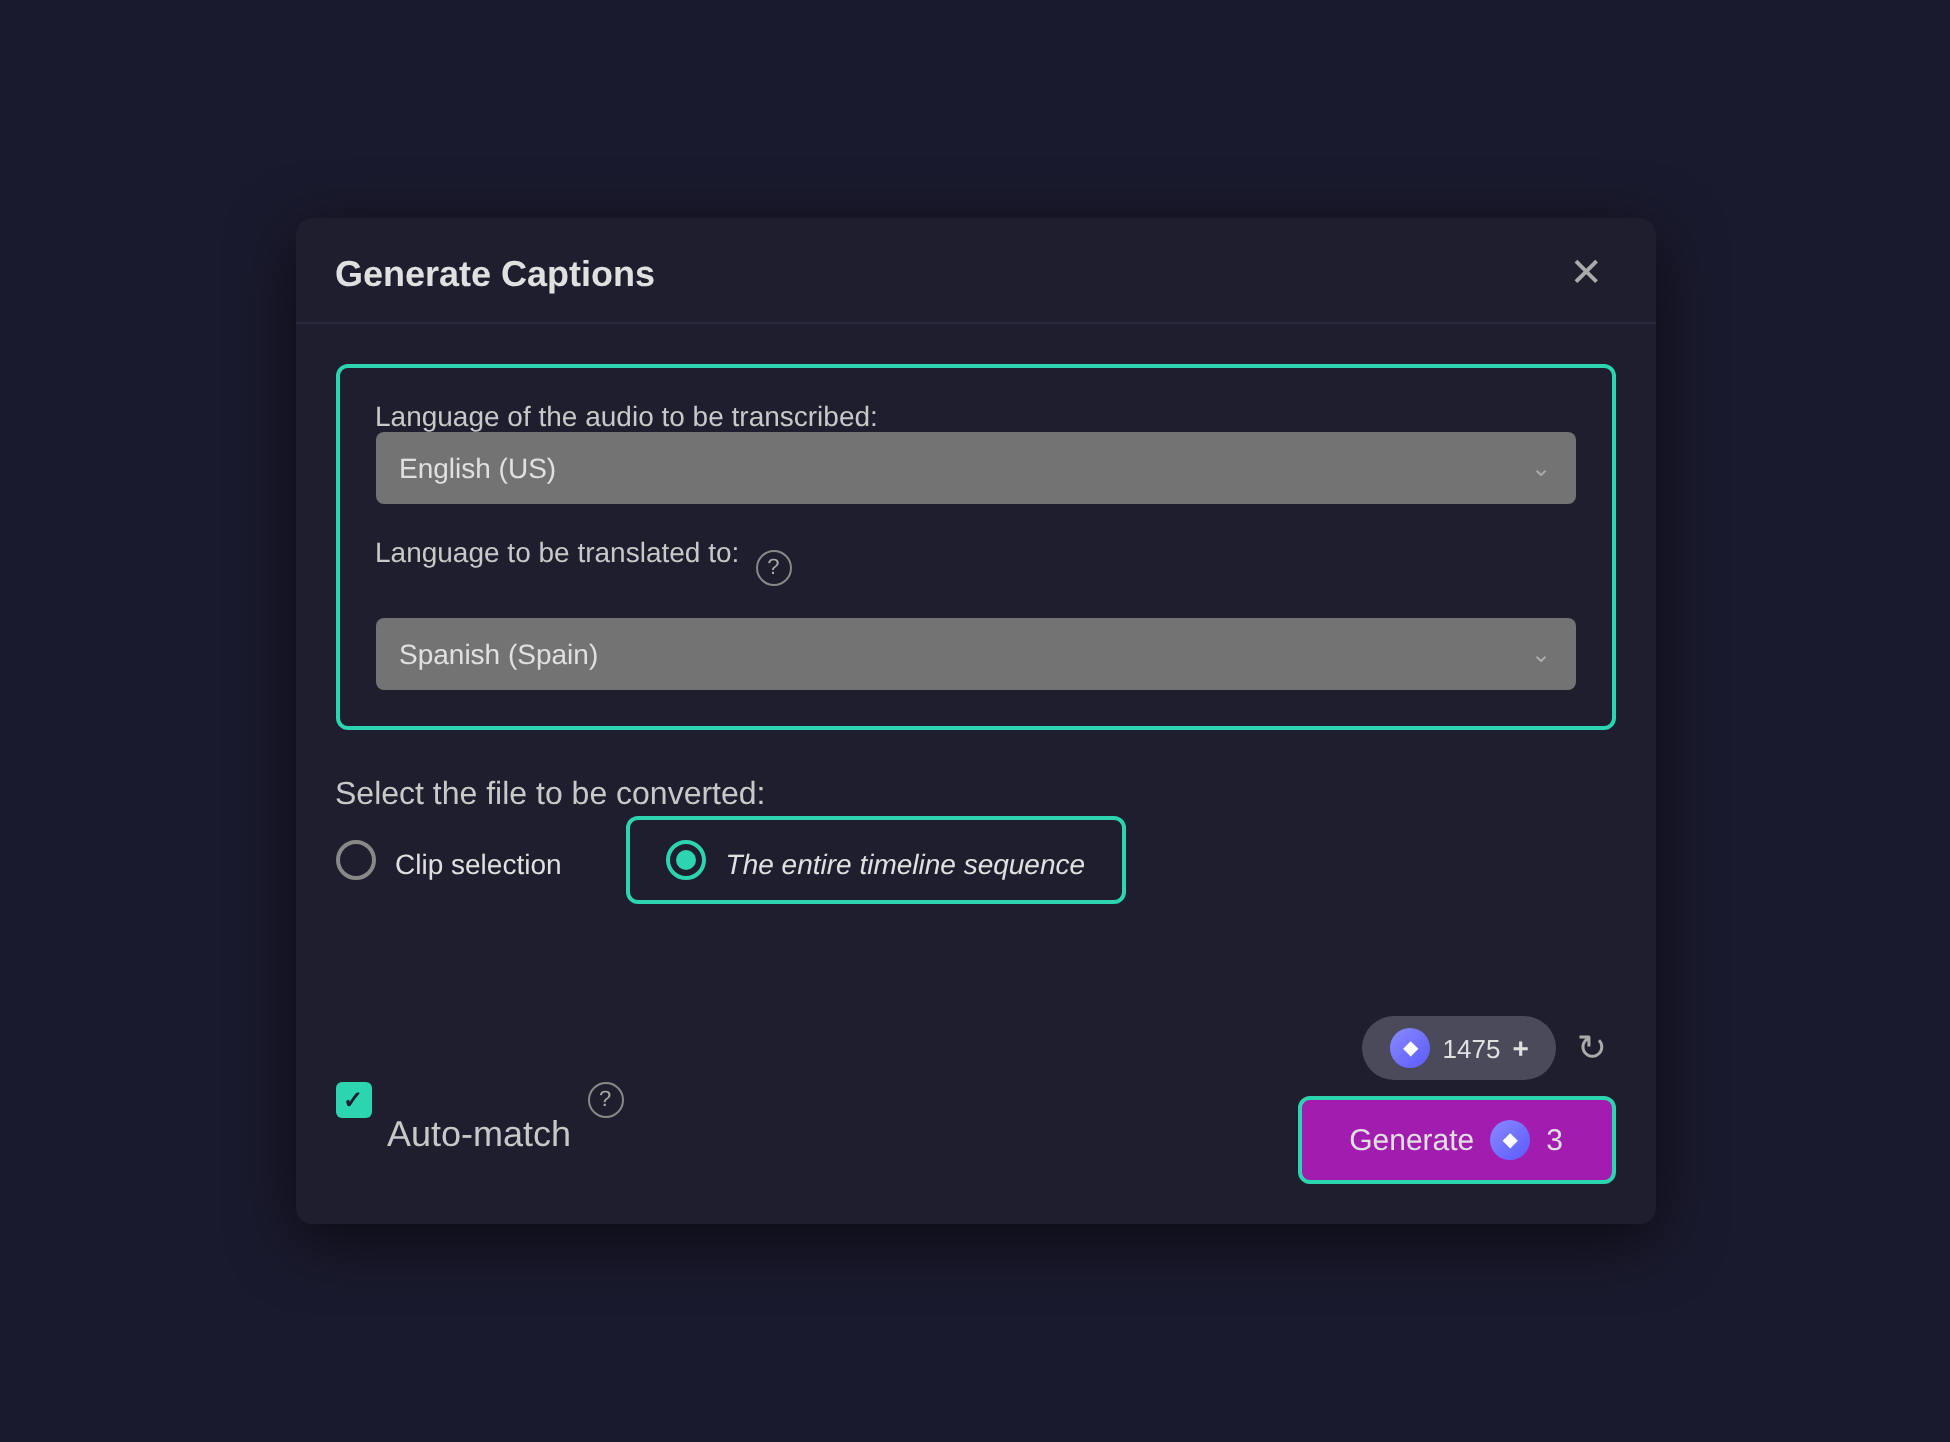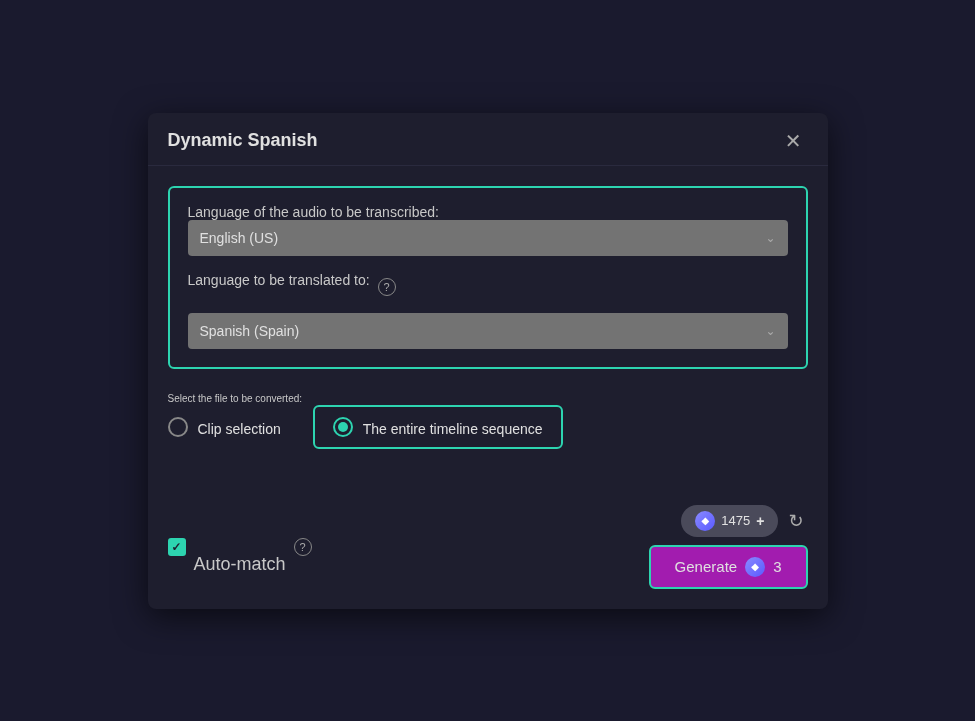--- a/index.html
+++ b/index.html
@@ -122,41 +122,42 @@
       font-size: 11px;
       cursor: help;
     }
 
     .convert-section {
       margin-bottom: 24px;
     }
 
     .convert-label {
       color: #c8c8c8;
-      font-size: 10px;
+      font-size: 16px;
       margin-bottom: 1px;
     }
 
     .radio-options {
       display: flex;
       align-items: center;
       gap: 32px;
     }
 
     .radio-option {
       display: flex;
       align-items: flex-end;
       gap: 10px;
       cursor: pointer;
     }
 
     .radio-option.highlighted {
       border: 2px solid #2dd4b0;
       border-radius: 6px;
       padding: 10px 18px;
+      font-style: italic;
     }
 
     .radio-circle {
       width: 20px;
       height: 20px;
       border-radius: 50%;
       border: 2px solid #888;
       display: flex;
       align-items: center;
       justify-content: center;
@@ -297,21 +298,21 @@
       align-items: center;
       gap: 6px;
     }
   </style>
 </head>
 <body>
 
 <div class="dialog">
 
   <div class="dialog-header">
-    <span class="dialog-title">Dynamic Spanish</span>
+    <span class="dialog-title">Generate Captions</span>
     <button class="close-btn">✕</button>
   </div>
 
   <div class="dialog-body">
 
     <div class="language-section">
 
       <div class="section-label">Language of the audio to be transcribed:</div>
       <div class="select-wrapper">
         <select class="select-field">

